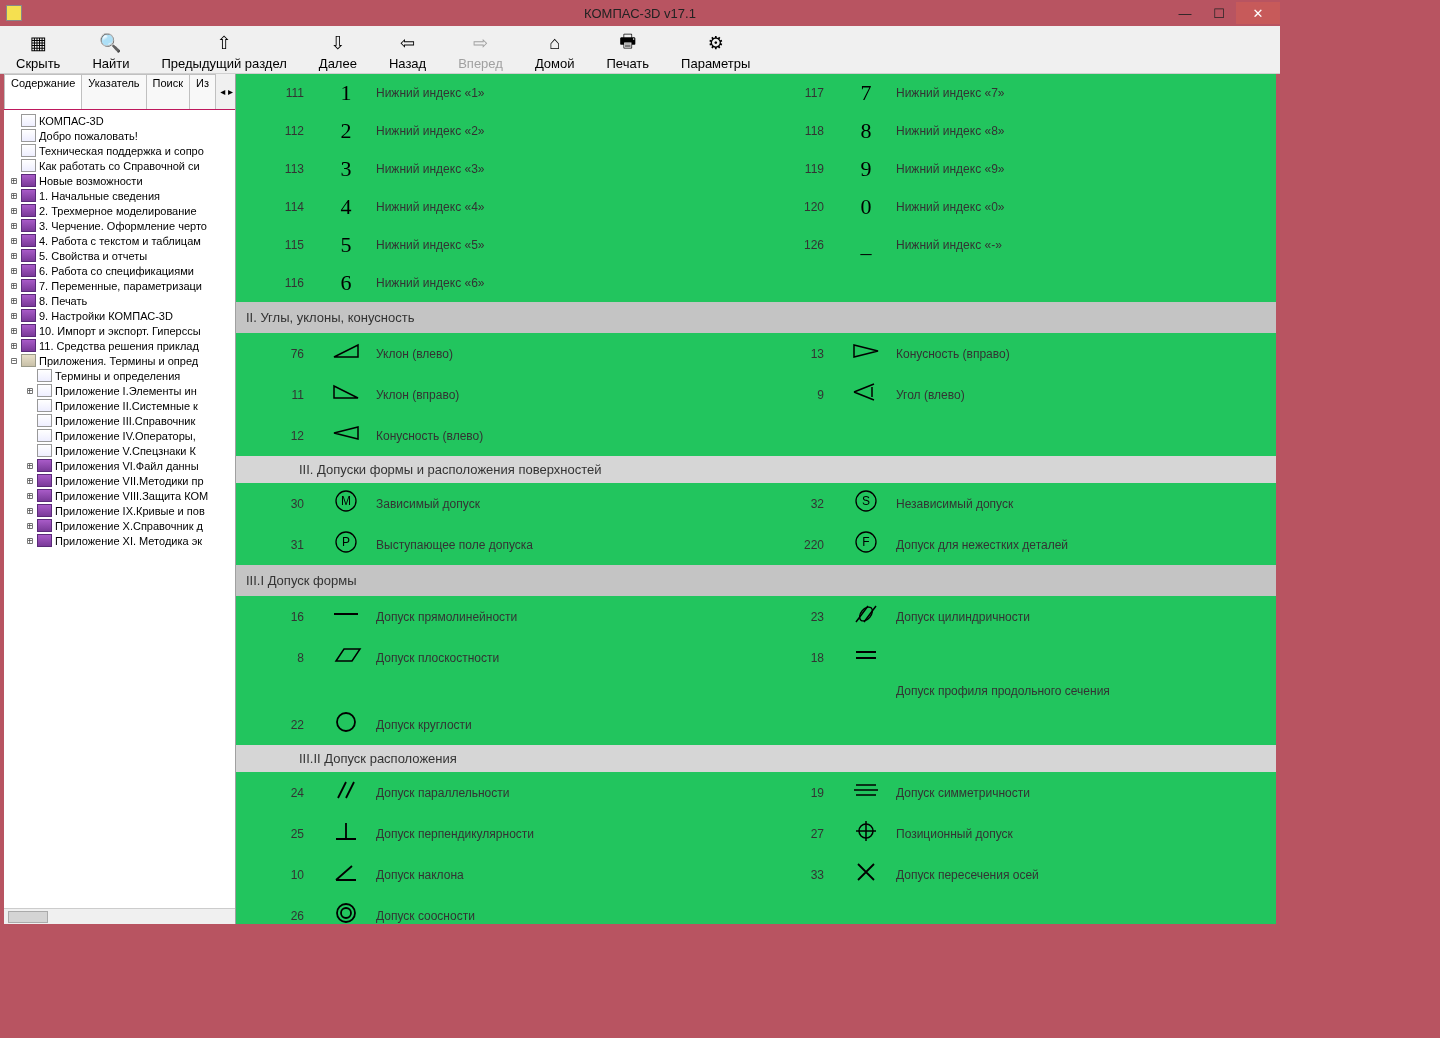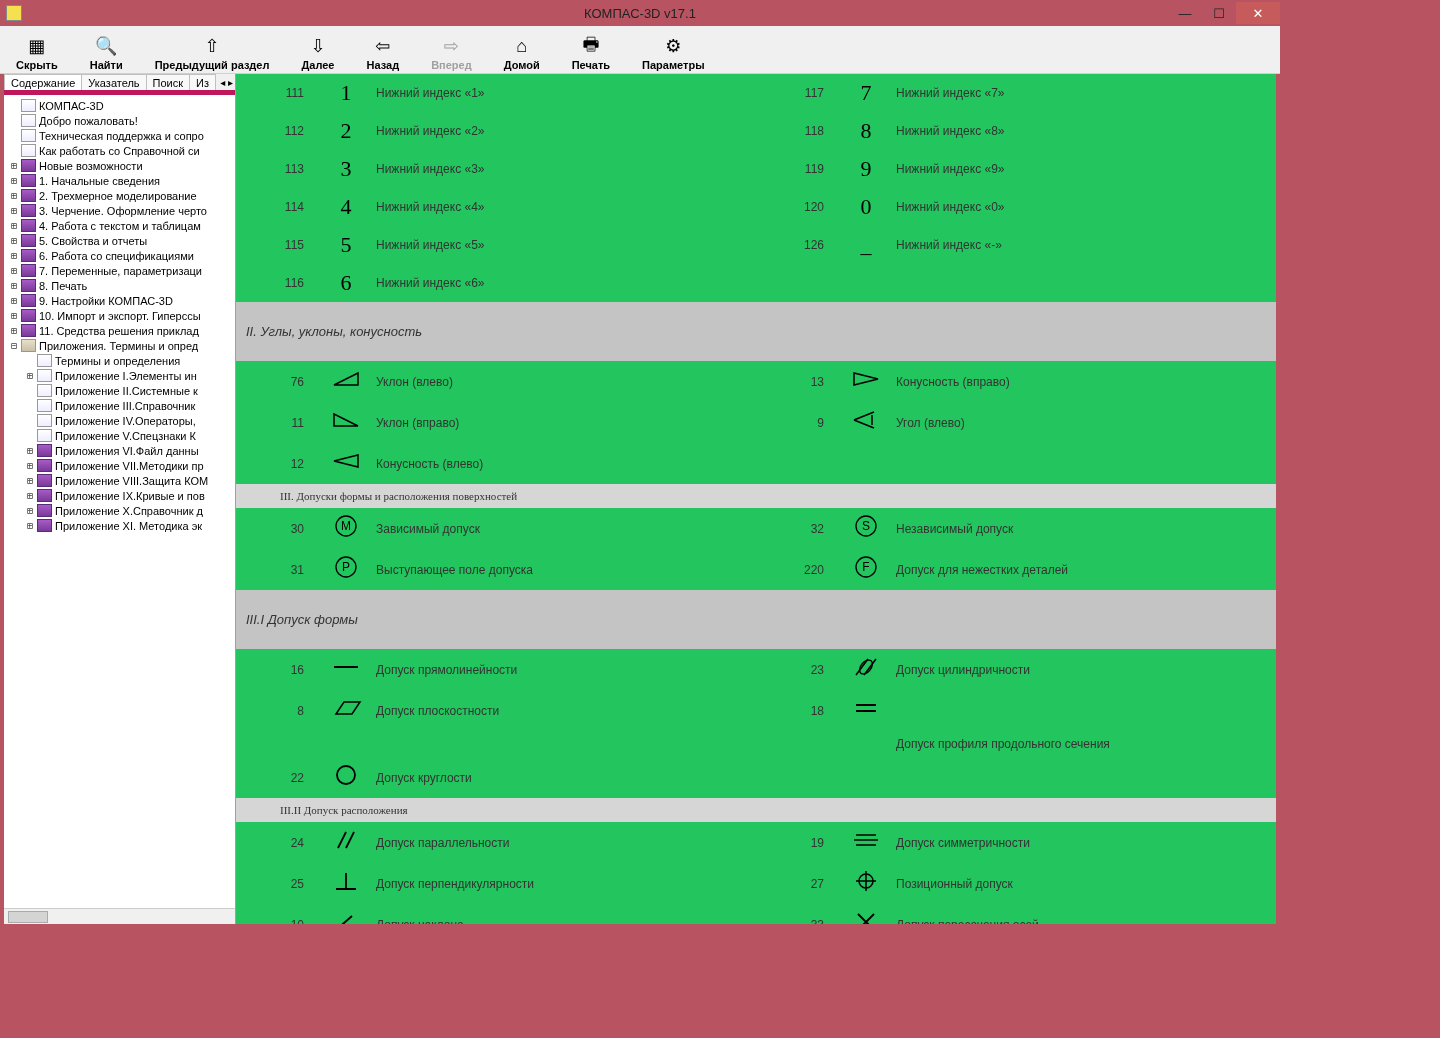--- a/index.html
+++ b/index.html
@@ -8,24 +8,24 @@
   .titlebar { height: 26px; background: #b85461; display: flex; align-items: center; position: relative; }
   .titlebar-icon { width: 16px; height: 16px; margin-left: 6px; background: #f5e050; border: 1px solid #888; }
   .titlebar-title { position: absolute; left: 50%; transform: translateX(-50%); color: #222; font-size: 13px; }
   .titlebar-controls { margin-left: auto; display: flex; }
   .titlebar-btn { width: 34px; height: 22px; display: flex; align-items: center; justify-content: center; color: #222; font-size: 13px; cursor: default; }
   .titlebar-close { background: #c75a5a; color: #fff; width: 44px; }
   .toolbar { background: #f0f0f0; height: 48px; display: flex; align-items: flex-end; padding: 2px 16px 2px 16px; border-bottom: 1px solid #d0d0d0; }
   .tool-item { text-align: center; margin-right: 32px; cursor: default; }
   .tool-item.disabled { color: #a0a0a0; }
   .tool-icon { height: 22px; display: flex; align-items: center; justify-content: center; font-size: 18px; }
-  .tool-label { font-size: 11px; margin-top: 2px; font-weight: bold; }
+  .tool-label { font-size: 13px; margin-top: 2px; }
   .content-area { flex: 1; display: flex; background: #fff; overflow: hidden; border: 4px solid #b85461; border-top: none;}
   .sidebar { width: 232px; border-right: 1px solid #a0a0a0; background: #f8f8f8; display: flex; flex-direction: column; }
-  .tabs { display: flex; background: #f0f0f0; border-bottom: 5px solid #be185d; height: 21px; }
+  .tabs { display: flex; background: #f0f0f0; border-bottom: 1px solid #be185d; height: 36px; }
   .tab { padding: 2px 6px; border: 1px solid #c0c0c0; border-bottom: none; background: #f8f8f8; margin-right: -1px; font-size: 11px; white-space: nowrap; cursor: default;}
   .tab.active { background: #fff; }
   .tab-arrows { margin-left: auto; display:flex; align-items:center; font-size:10px; padding:0 2px;}
   .tree { flex: 1; overflow: auto; padding: 3px 2px; background: #fff; }
   .tree-node { white-space: nowrap; padding: 1px 0; display: flex; align-items: center; cursor: default; }
   .tree-toggle { width: 12px; text-align: center; font-size: 10px; color: #444; cursor: default; font-family: monospace;}
   .tree-icon { width: 15px; height: 13px; margin: 0 3px 0 1px; display: inline-block; flex-shrink:0;}
   .icon-doc { background: linear-gradient(#fff,#eef); border: 1px solid #999; }
   .icon-book { background: linear-gradient(#a85bc7,#7a3a99); border: 1px solid #5a2a79; }
   .icon-folder-open { background: linear-gradient(#e8e0c8,#c8c0a8); border: 1px solid #998; }
@@ -34,22 +34,22 @@
   .hscroll { height: 16px; background:#f0f0f0; border-top:1px solid #ccc; display:flex; align-items:center;}
   .hscroll-thumb{ width:40px; height:12px; background:#d4d4d4; border:1px solid #aaa; margin-left:4px;}
   .main { flex: 1; overflow: auto; background: #22c55e; }
   .row-pair { display: flex; }
   .cell { display: flex; align-items: center; padding: 6px 0; }
   .num { width: 80px; text-align: right; padding-right: 12px; color:#333;}
   .sym { width: 60px; text-align: center; font-size: 18px; font-family: "Segoe UI", Arial; }
   .sub { font-size:22px; font-family: Georgia, serif;}
   .desc { flex: 1; padding-right: 20px; color:#333;}
   .half { width: 50%; display: flex; align-items: center; }
-  .section-hdr { background: #c4c4c4; padding: 22px 10px; font-size: 13px; color:#333;font-style:italic;}
-  .subsection-hdr { background: #d6d6d6; padding: 6px 10px 6px 44px; font-size: 11px; color:#333;font-family:Liberation Serif, serif;}
+  .section-hdr { background: #c4c4c4; padding: 8px 10px; font-size: 13px; color:#333;}
+  .subsection-hdr { background: #d6d6d6; padding: 6px 10px 6px 63px; font-size: 13px; color:#333;}
   .svg-sym{width:32px;height:24px;}
 </style>
 </head>
 <body>
 
 <svg width="0" height="0" style="position:absolute">
   <defs>
     <g id="slopeL">
         <path d="M4 18 L28 18 L28 6 Z" fill="none" stroke="#000" stroke-width="1.5"></path>
       </g>

